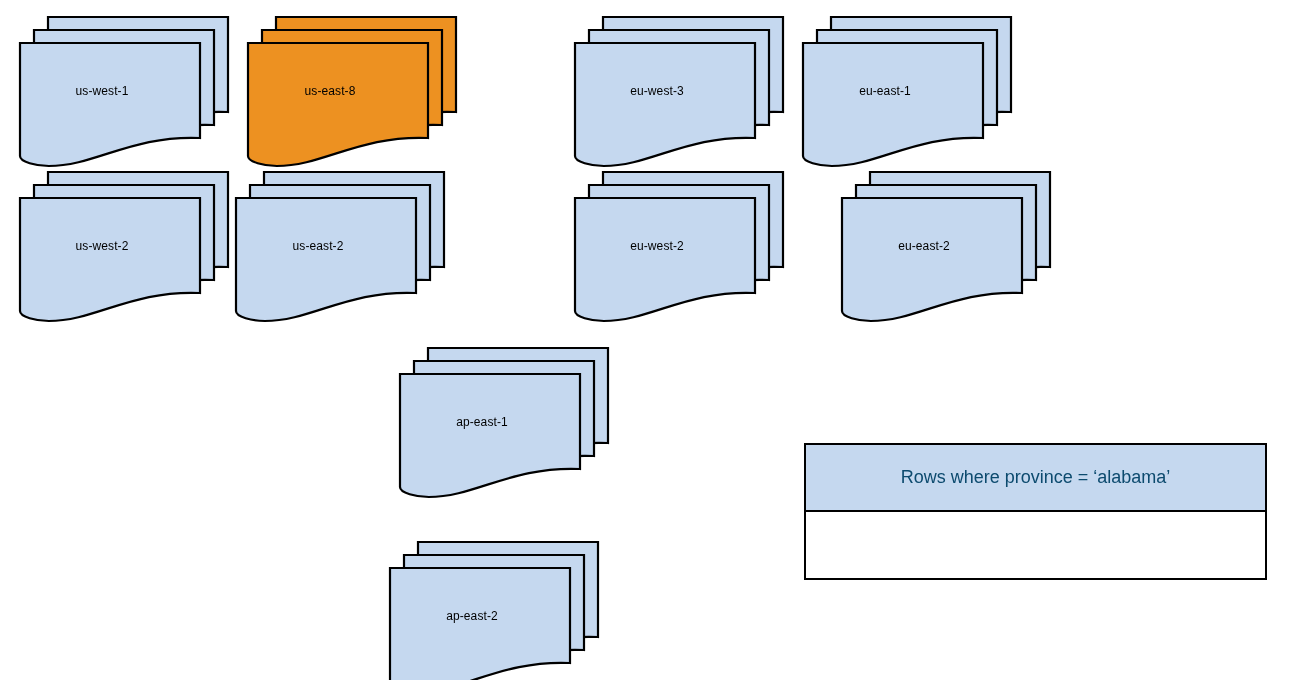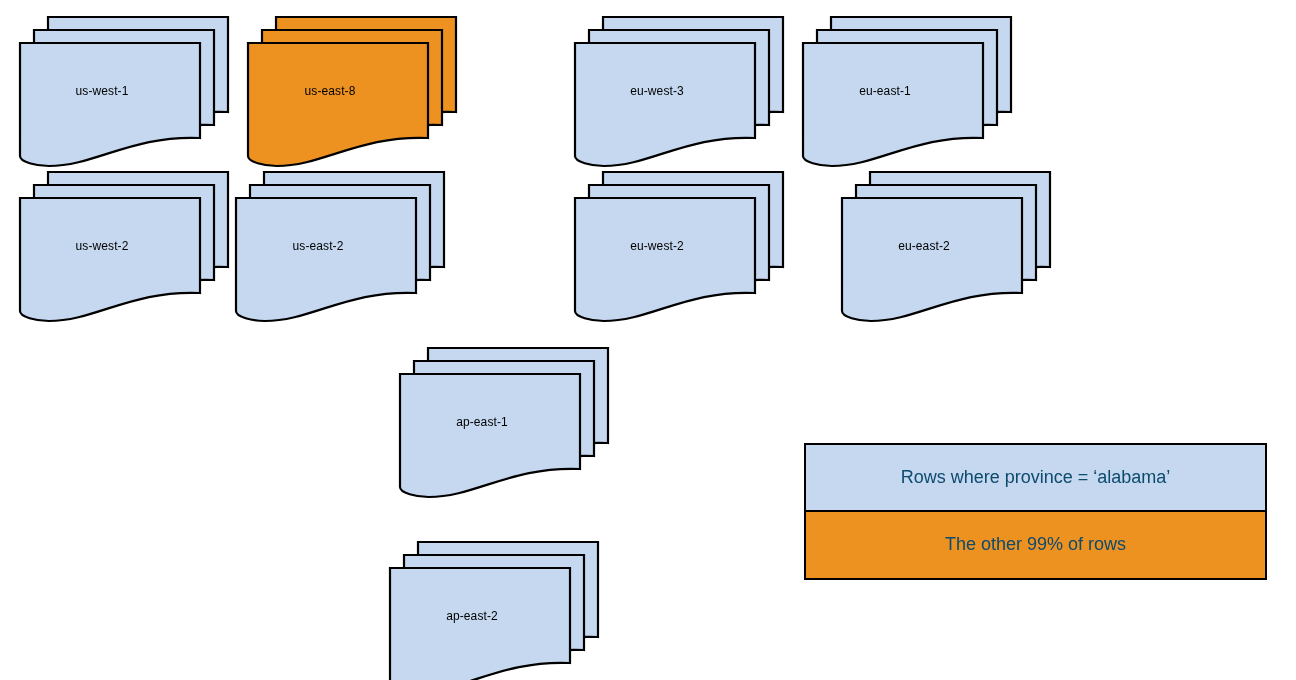--- a/index.html
+++ b/index.html
@@ -195,14 +195,13 @@
       </svg>
       <svg width="186" height="129" style="left: 0px; top: 26px;">
         <path d="M0,0 L180,0 L180,95 C111.6,92 75.6,123 28.8,123 C16.2,123 0,119 0,113 Z" fill="#c5d8ef" stroke="#000000" stroke-width="2.2" stroke-linejoin="miter"></path>
       </svg>
       <div class="stack-label" style="top: 26px;">ap-east-2</div>
     </div>
   </div>
 
 <div class="legend">
   <div class="legend-row top" style="background: rgb(197, 216, 239);">Rows where province = ‘alabama’</div>
-  <div class="legend-row bottom" style="background: rgb(237, 145, 33);">The other 99% of rows</div>
 </div>
 
 </body></html>

